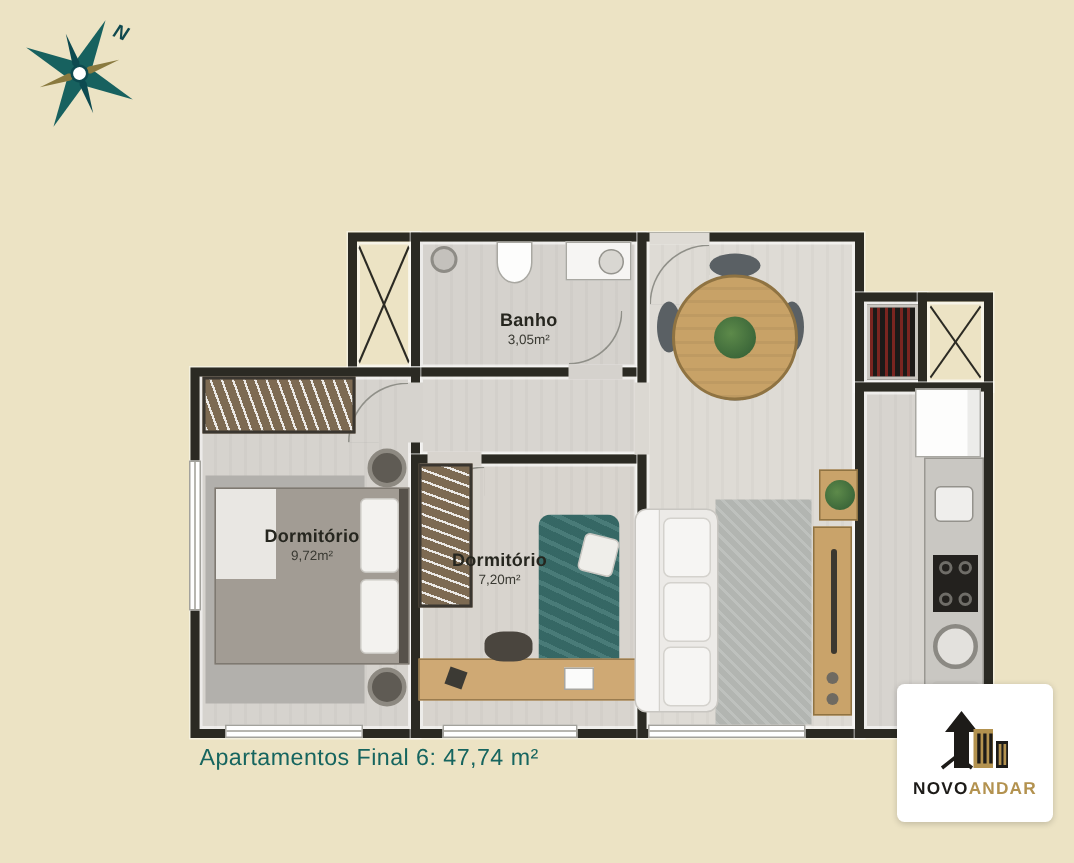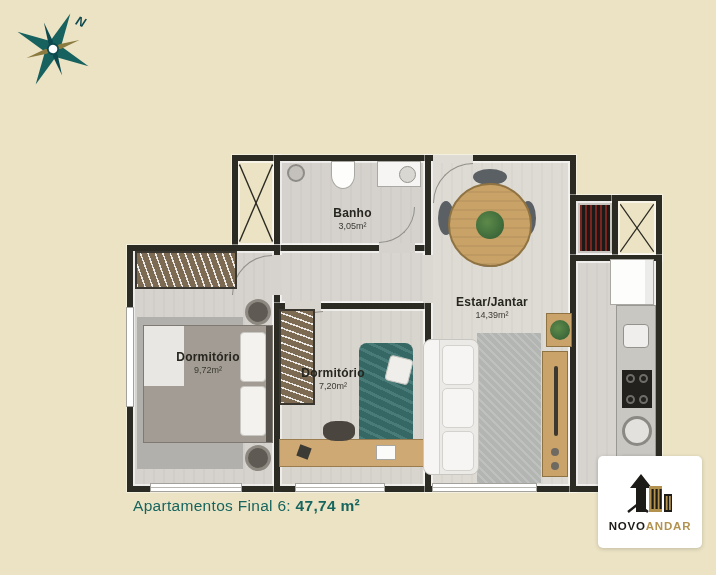--- a/index.html
+++ b/index.html
@@ -49,21 +49,21 @@
   .arc{position:absolute;border:1.6px solid #8f8f88;background:transparent;}
 
   
   .rlabel{position:absolute;text-align:center;color:#26261f;line-height:1.15;z-index:30;}
   .rname{font-weight:bold;font-size:12px;letter-spacing:.2px;}
   .rarea{font-size:9px;font-weight:normal;color:#3a3a33;}
 
   
   .footer{position:absolute;left:133px;top:497px;font-size:15.5px;color:var(--teal);
     letter-spacing:.3px;}
-  .footer b{font-weight:bold;}
+  .footer b{font-weight:normal;}
 
   
   .logo-card{position:absolute;left:598px;top:456px;width:104px;height:92px;
     background:#ffffff;border-radius:5px;box-shadow:0 1px 4px rgba(0,0,0,.18);
     display:flex;flex-direction:column;align-items:center;justify-content:center;gap:4px;}
   .brand{font-size:11.5px;font-weight:bold;letter-spacing:.8px;}
   .brand .p1{color:#1d1b18;} .brand .p2{color:var(--gold);}
 
   .circle{border-radius:50%;}
 </style>
@@ -189,24 +189,20 @@
         <div class="circle" style="position:absolute;right:4px;bottom:4px;width:9px;height:9px;border:2px solid #6f6d68;"></div>
       </div>
       <div class="circle" style="position:absolute;left:5px;top:110px;width:30px;height:30px;background:#e3e1dd;border:3px solid #8b8983;"></div>
       <div style="position:absolute;left:4px;top:148px;width:32px;height:28px;background:#6e6b65;border:2px solid #c4c2bd;border-radius:4px;"></div>
     </div>
 
     <div class="rlabel" style="left:153px;top:36px;width:145px;margin-top:16px;">
       <div class="rname">Banho</div>
       <div class="rarea">3,05m²</div>
     </div>
-    <div class="rlabel" style="left:300px;top:141px;width:130px;">
-      <div class="rname">Estar/Jantar</div>
-      <div class="rarea">14,39m²</div>
-    </div>
     <div class="rlabel" style="left:6px;top:196px;width:150px;">
       <div class="rname">Dormitório</div>
       <div class="rarea">9,72m²</div>
     </div>
     <div class="rlabel" style="left:150px;top:212px;width:112px;">
       <div class="rname">Dormitório</div>
       <div class="rarea">7,20m²</div>
     </div>
   </div>
 

